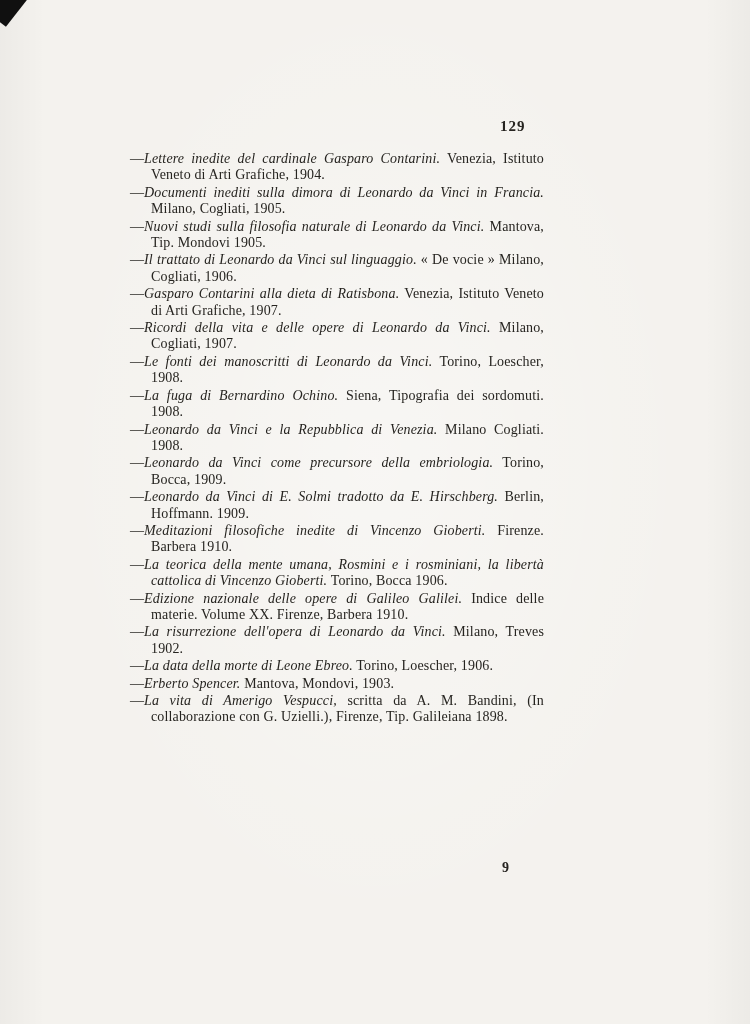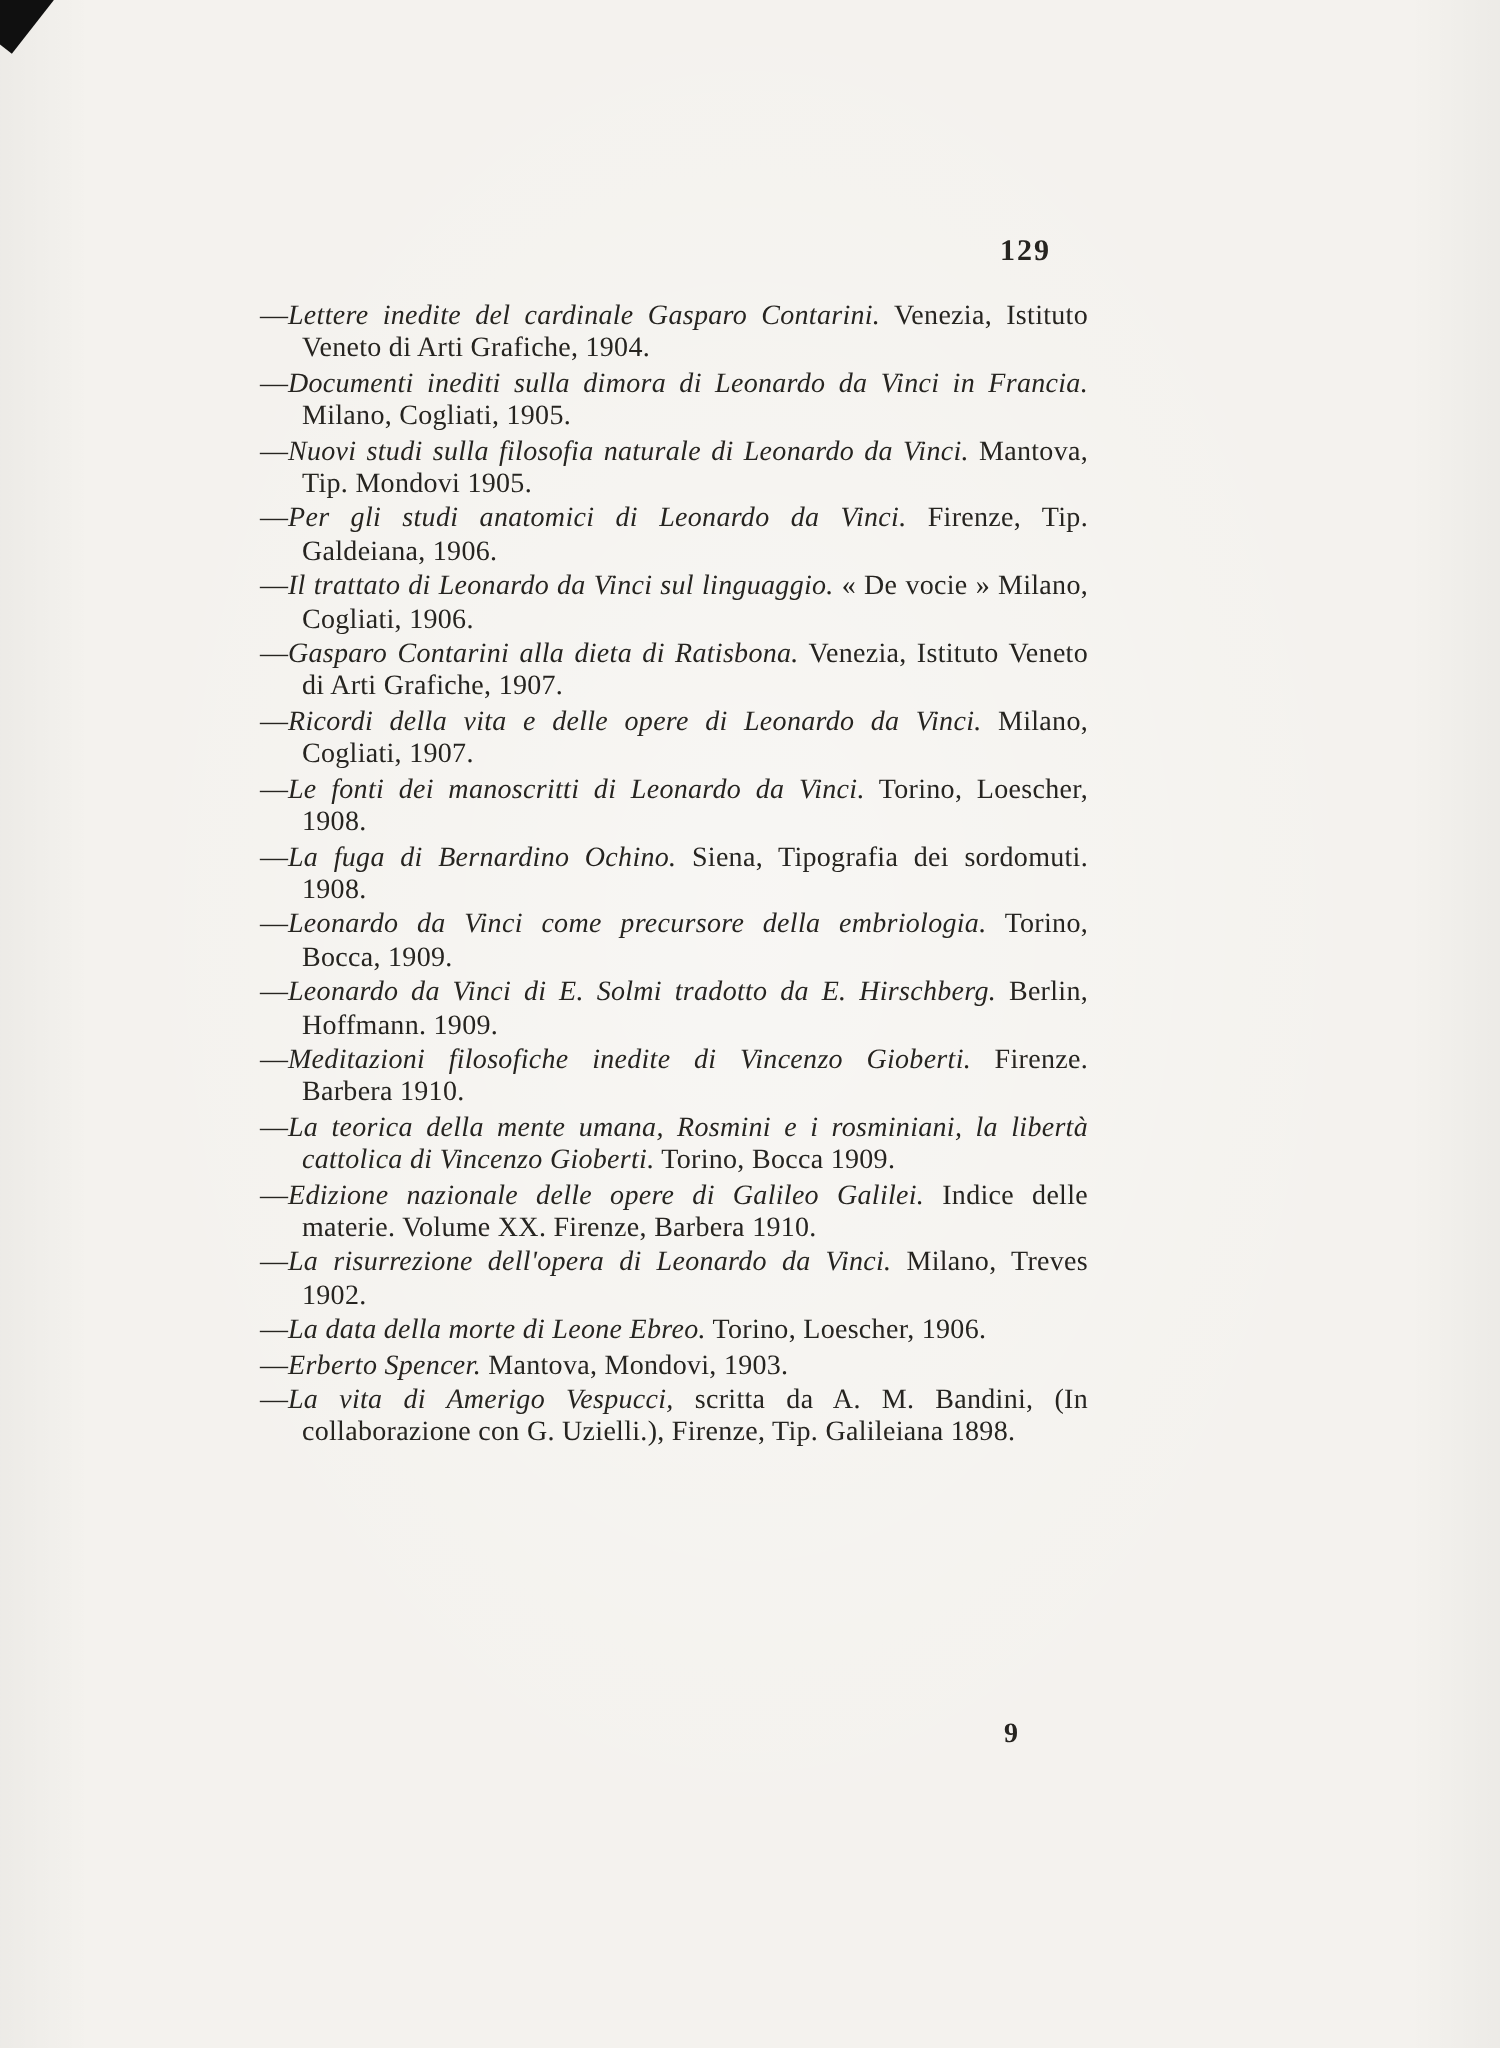--- a/index.html
+++ b/index.html
@@ -75,30 +75,30 @@
 
 <div class="page">
   <div class="scan-artifact"></div>
 
   <div class="page-number-top">129</div>
 
   <div class="bib-list">
       <div class="entry"><span class="dash">—</span><span class="title">Lettere inedite del cardinale Gasparo Contarini.</span> <span class="tail">Venezia, Istituto Veneto di Arti Grafiche, 1904.</span></div>
       <div class="entry"><span class="dash">—</span><span class="title">Documenti inediti sulla dimora di Leonardo da Vinci in Francia.</span> <span class="tail">Milano, Cogliati, 1905.</span></div>
       <div class="entry"><span class="dash">—</span><span class="title">Nuovi studi sulla filosofia naturale di Leonardo da Vinci.</span> <span class="tail">Mantova, Tip. Mondovi 1905.</span></div>
-      <div class="entry"><span class="dash">—</span><span class="title">Per gli studi anatomici di Leonardo da Vinci.</span> <span class="tail">Firenze, Tip. Galdeiana, 1906.</span></div>
       <div class="entry"><span class="dash">—</span><span class="title">Il trattato di Leonardo da Vinci sul linguaggio.</span> <span class="tail">« De vocie » Milano, Cogliati, 1906.</span></div>
       <div class="entry"><span class="dash">—</span><span class="title">Gasparo Contarini alla dieta di Ratisbona.</span> <span class="tail">Venezia, Istituto Veneto di Arti Grafiche, 1907.</span></div>
       <div class="entry"><span class="dash">—</span><span class="title">Ricordi della vita e delle opere di Leonardo da Vinci.</span> <span class="tail">Milano, Cogliati, 1907.</span></div>
       <div class="entry"><span class="dash">—</span><span class="title">Le fonti dei manoscritti di Leonardo da Vinci.</span> <span class="tail">Torino, Loescher, 1908.</span></div>
       <div class="entry"><span class="dash">—</span><span class="title">La fuga di Bernardino Ochino.</span> <span class="tail">Siena, Tipografia dei sordomuti. 1908.</span></div>
+      <div class="entry"><span class="dash">—</span><span class="title">Leonardo da Vinci e la Repubblica di Venezia.</span> <span class="tail">Milano Cogliati. 1908.</span></div>
       <div class="entry"><span class="dash">—</span><span class="title">Leonardo da Vinci come precursore della embriologia.</span> <span class="tail">Torino, Bocca, 1909.</span></div>
       <div class="entry"><span class="dash">—</span><span class="title">Leonardo da Vinci di E. Solmi tradotto da E. Hirschberg.</span> <span class="tail">Berlin, Hoffmann. 1909.</span></div>
       <div class="entry"><span class="dash">—</span><span class="title">Meditazioni filosofiche inedite di Vincenzo Gioberti.</span> <span class="tail">Firenze. Barbera 1910.</span></div>
-      <div class="entry"><span class="dash">—</span><span class="title">La teorica della mente umana, Rosmini e i rosminiani, la libertà cattolica di Vincenzo Gioberti.</span> <span class="tail">Torino, Bocca 1909.</span></div>
+      <div class="entry"><span class="dash">—</span><span class="title">La teorica della mente umana, Rosmini e i rosminiani, la libertà cattolica di Vincenzo Gioberti.</span> <span class="tail">Torino, Bocca 1906.</span></div>
       <div class="entry"><span class="dash">—</span><span class="title">Edizione nazionale delle opere di Galileo Galilei.</span> <span class="tail">Indice delle materie. Volume XX. Firenze, Barbera 1910.</span></div>
       <div class="entry"><span class="dash">—</span><span class="title">La risurrezione dell'opera di Leonardo da Vinci.</span> <span class="tail">Milano, Treves 1902.</span></div>
       <div class="entry"><span class="dash">—</span><span class="title">La data della morte di Leone Ebreo.</span> <span class="tail">Torino, Loescher, 1906.</span></div>
       <div class="entry"><span class="dash">—</span><span class="title">Erberto Spencer.</span> <span class="tail">Mantova, Mondovi, 1903.</span></div>
       <div class="entry"><span class="dash">—</span><span class="title">La vita di Amerigo Vespucci,</span> <span class="tail">scritta da A. M. Bandini, (In collaborazione con G. Uzielli.), Firenze, Tip. Galileiana 1898.</span></div>
     </div>
 
   <div class="page-number-bottom">9</div>
 </div>
 

